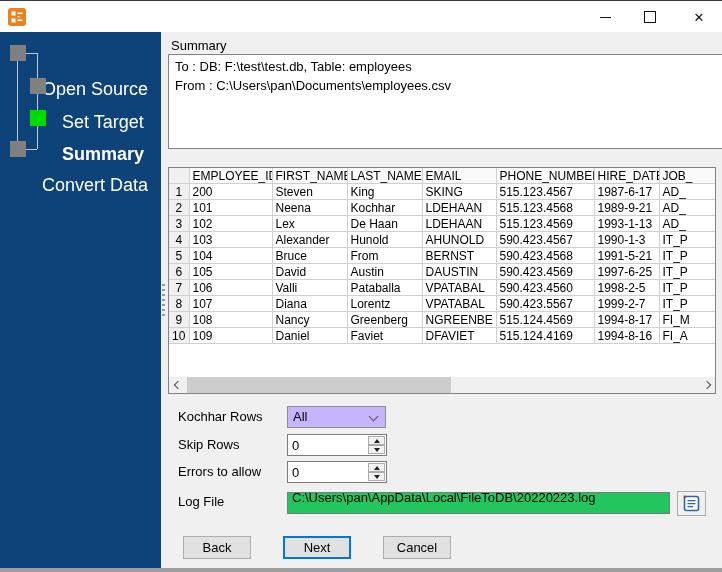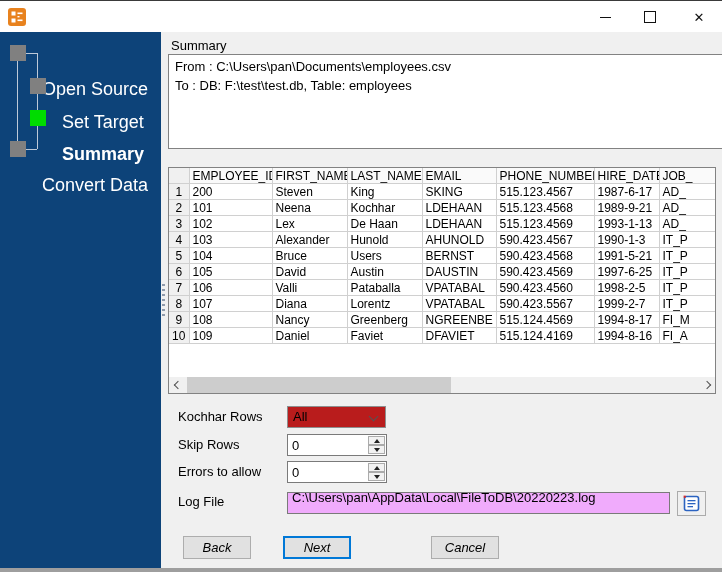--- a/index.html
+++ b/index.html
@@ -52,44 +52,44 @@
   .hscroll{position:absolute;left:0;right:0;bottom:0;height:16px;background:#F0F0F0;}
   .hs-arrow{position:absolute;top:0;width:17px;height:16px;display:flex;align-items:center;justify-content:center;}
   .hs-left{left:0;} .hs-right{right:0;}
   .chev{width:5px;height:5px;border-left:1px solid #505050;border-bottom:1px solid #505050;display:block;}
   .chev-l{transform:rotate(45deg);} .chev-r{transform:rotate(225deg);}
   .hs-thumb{position:absolute;left:18px;top:0;bottom:0;width:264px;background:#CDCDCD;}
   
   .frow{position:absolute;left:0;right:0;height:24px;}
   .row-convert{top:374px;} .row-skip{top:402px;} .row-errors{top:429px;} .row-log{top:459px;}
   .flabel{position:absolute;left:10px;top:0;font-size:13px;line-height:22px;}
-  .combo{position:absolute;left:119px;top:0;width:99px;height:22px;background:#b91c1c;
+  .combo{position:absolute;left:119px;top:0;width:99px;height:22px;background:#c4b5fd;
     border:1px solid #8E8E8E;box-sizing:border-box;font-size:13px;line-height:20px;padding-left:5px;}
   .combo .chev-d{position:absolute;right:8px;top:6px;width:6px;height:6px;
     border-left:1px solid #555;border-bottom:1px solid #555;transform:rotate(-45deg);}
   .spinbox{position:absolute;left:119px;top:0;width:100px;height:22px;background:#fff;
     border:1px solid #7A7A7A;box-sizing:border-box;}
   .spinbox input{position:absolute;left:0;top:0;width:74px;height:20px;border:none;outline:none;
     font-size:13px;font-family:"Liberation Sans",sans-serif;padding:0 0 0 4px;background:#fff;}
   .spin-btns{position:absolute;right:1px;top:1px;width:17px;height:18px;}
   .spin-up,.spin-dn{position:absolute;left:0;width:17px;height:9px;background:#F2F2F2;
     border:1px solid #ABABAB;box-sizing:border-box;display:flex;align-items:center;justify-content:center;}
   .spin-up{top:0;} .spin-dn{top:9px;}
   .tri-up{width:0;height:0;border-left:3px solid transparent;border-right:3px solid transparent;border-bottom:4px solid #222;}
   .tri-dn{width:0;height:0;border-left:3px solid transparent;border-right:3px solid transparent;border-top:4px solid #222;}
-  .loginput{position:absolute;left:119px;top:1px;width:383px;height:22px;background:#f0abfc;
+  .loginput{position:absolute;left:119px;top:1px;width:383px;height:22px;background:#22c55e;
     border:1px solid #7A7A7A;box-sizing:border-box;font-size:13px;font-family:"Liberation Sans",sans-serif;
     padding:0 2px 12px 4px;outline:none;}
   .browse-btn{position:absolute;left:509px;top:0;width:29px;height:25px;background:#F0F0F0;
     border:1px solid #ABABAB;box-sizing:border-box;display:flex;align-items:center;justify-content:center;padding:0;}
   
   .footer-btn{position:absolute;top:504px;width:68px;height:23px;background:#E1E1E1;
     border:1px solid #ADADAD;box-sizing:border-box;font-size:13px;font-family:"Liberation Sans",sans-serif;
-    display:flex;align-items:center;justify-content:center;padding:0;font-style:italic;}
-  .btn-back{left:15px;} .btn-next{left:115px;border:2px solid #0078D7;text-align:right;} .btn-cancel{left:215px;margin-left:48px;}
+    display:flex;align-items:center;justify-content:center;padding:0;}
+  .btn-back{left:15px;} .btn-next{left:115px;border:2px solid #0078D7;text-align:right;} .btn-cancel{left:215px;}
 </style>
 </head>
 <body>
 
 <div class="window">
 
   <div class="titlebar">
     <span class="app-icon">
       <svg width="18" height="18" viewBox="0 0 18 18">
         <rect x="0" y="0" width="18" height="18" rx="3" fill="#E8821E"></rect>
@@ -138,22 +138,22 @@
     </aside>
 
     <div class="splitter">
       <div class="grip"></div>
     </div>
 
     <main class="main">
 
       <div class="sec-label lbl-summary">Summary</div>
       <div class="summary-box">
+        <div>To : DB: F:\test\test.db, Table: employees</div>
         <div>From : C:\Users\pan\Documents\employees.csv</div>
-        <div>To : DB: F:\test\test.db, Table: employees</div>
       </div>
 
       <div class="sec-label lbl-preview">Preview</div>
       <div class="preview-panel">
         <table class="grid">
           <colgroup>
             <col style="width:20px">
               <col style="width:83px">
               <col style="width:75px">
               <col style="width:75px">
@@ -212,21 +212,21 @@
                 <td>Hunold</td>
                 <td>AHUNOLD</td>
                 <td>590.423.4567</td>
                 <td>1990-1-3</td>
                 <td>IT_P</td>
               </tr>
               <tr>
                 <td class="rn">5</td>
                 <td>104</td>
                 <td>Bruce</td>
-                <td>Users</td>
+                <td>From</td>
                 <td>BERNST</td>
                 <td>590.423.4568</td>
                 <td>1991-5-21</td>
                 <td>IT_P</td>
               </tr>
               <tr>
                 <td class="rn">6</td>
                 <td>105</td>
                 <td>David</td>
                 <td>Austin</td>

